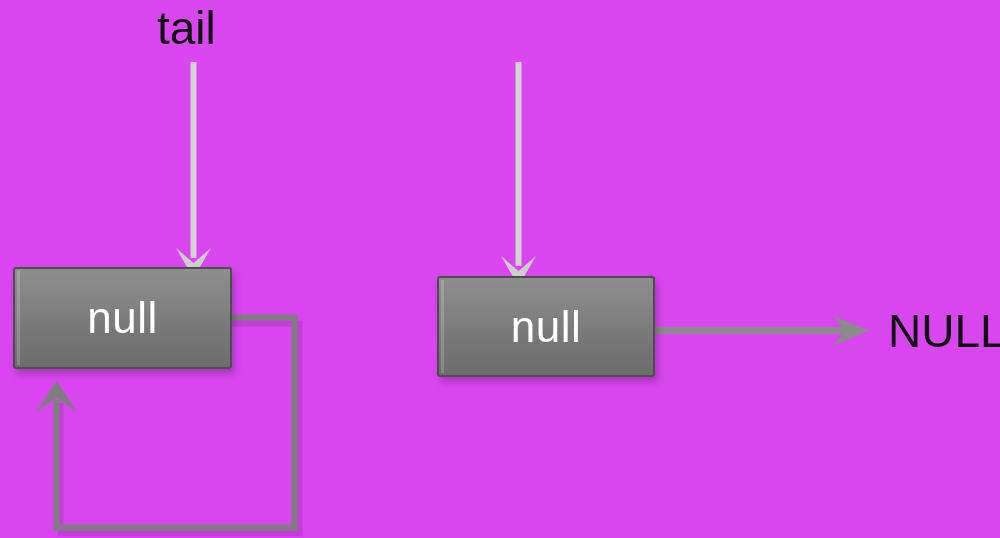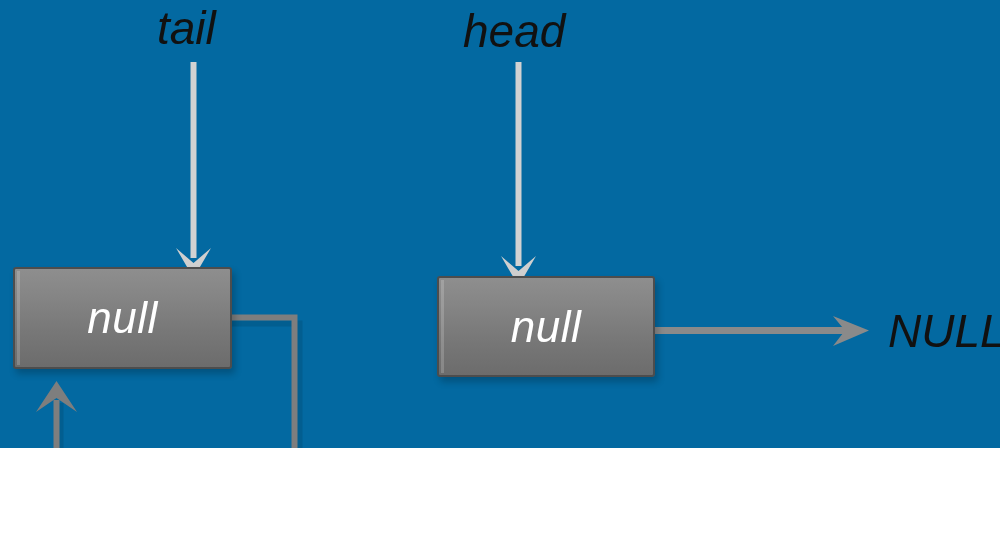--- a/index.html
+++ b/index.html
@@ -3,25 +3,24 @@
 <meta charset="utf-8">
 <style>
   html, body {
     margin: 0;
     padding: 0;
     background: #ffffff;
   }
   #canvas {
     position: relative;
     width: 1000px;
-    height: 448px;
-    background: #0369a1;
+    height: 538px;
+    background: #d946ef;
     overflow: hidden;
     font-family: "Liberation Sans", "DejaVu Sans", sans-serif;
-    font-style: italic;
   }
   svg.layer {
     position: absolute;
     left: 0;
     top: 0;
     width: 1000px;
     height: 538px;
     overflow: visible;
   }
   .label {
@@ -62,21 +61,20 @@
     letter-spacing: 0.5px;
   }
 </style>
 </head>
 <body>
 
 <div id="canvas">
 
   <div class="label" style="left:157px; top:5px;">tail</div>
 
-  <div class="label" style="left:463px; top:8px;">head</div>
 
   <svg class="layer" viewBox="0 0 1000 538">
 
     <g>
       <line x1="193.5" y1="62" x2="193.5" y2="258" stroke="#d2d2d2" stroke-width="6" stroke-linecap="butt"></line>
       <path d="M 176 248 L 193.5 278 L 211 248 L 193.5 263 Z" fill="#cfcfcf"></path>
     </g>
 
     <g>
       <line x1="518.5" y1="62" x2="518.5" y2="266" stroke="#d2d2d2" stroke-width="6" stroke-linecap="butt"></line>

